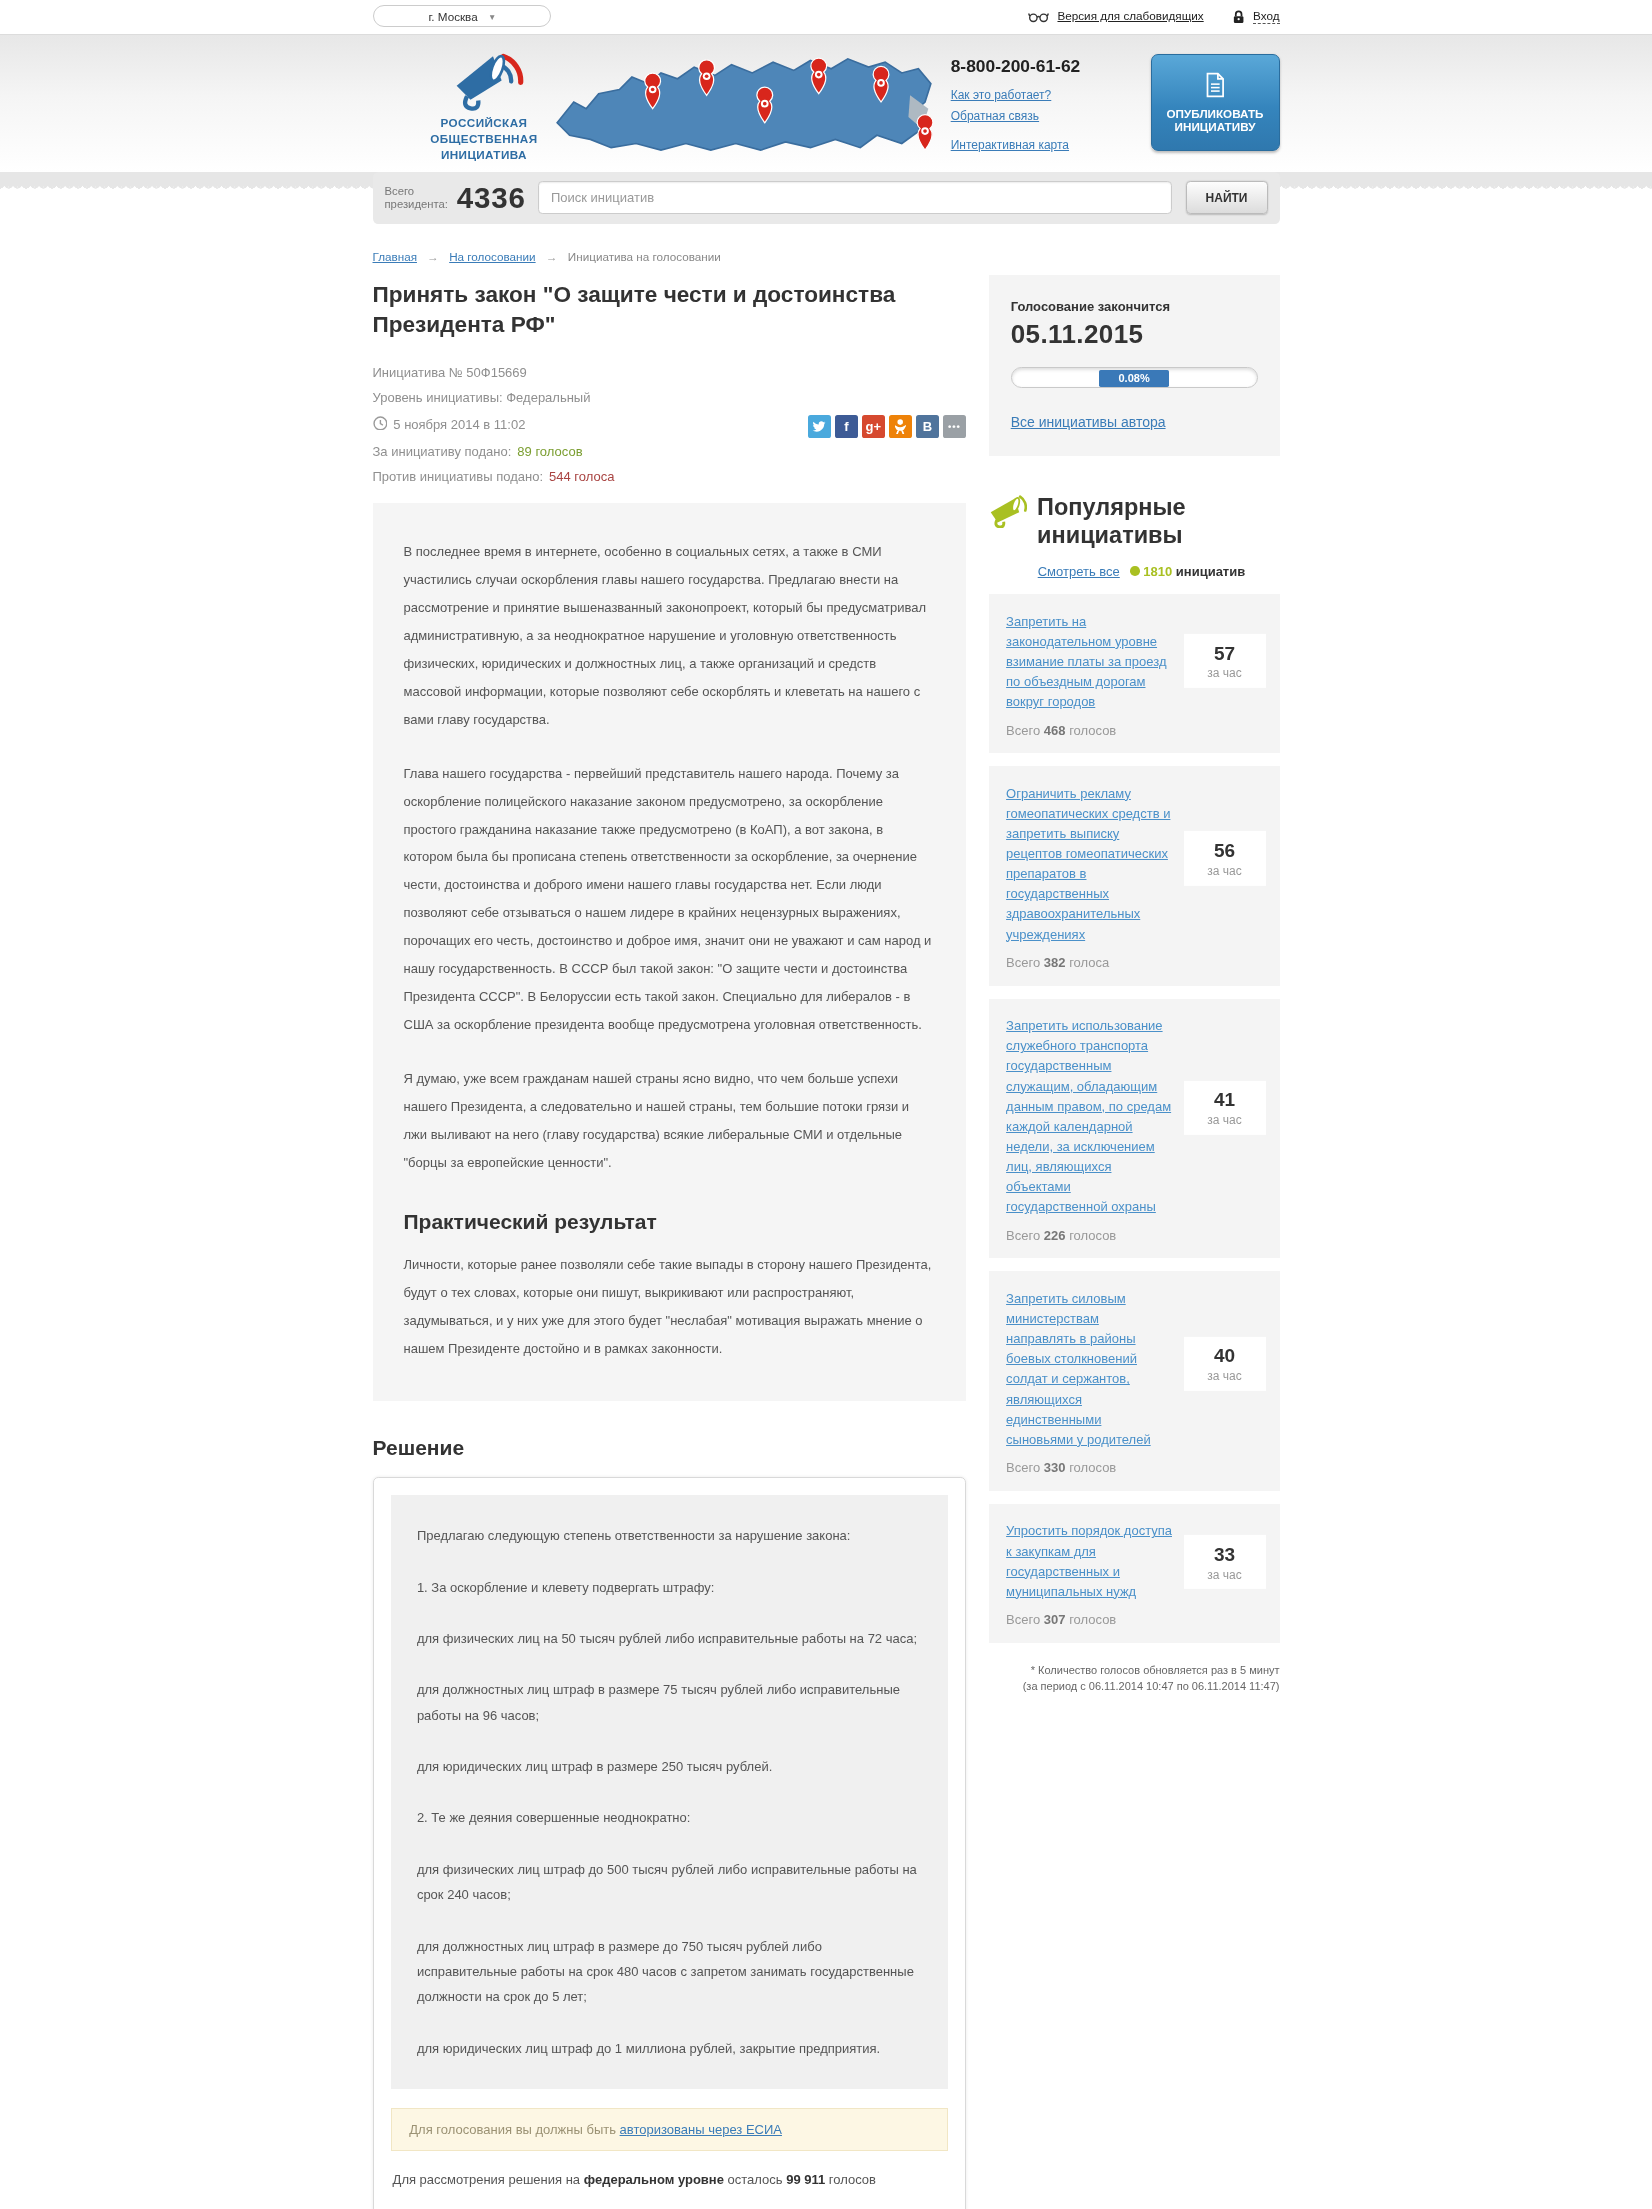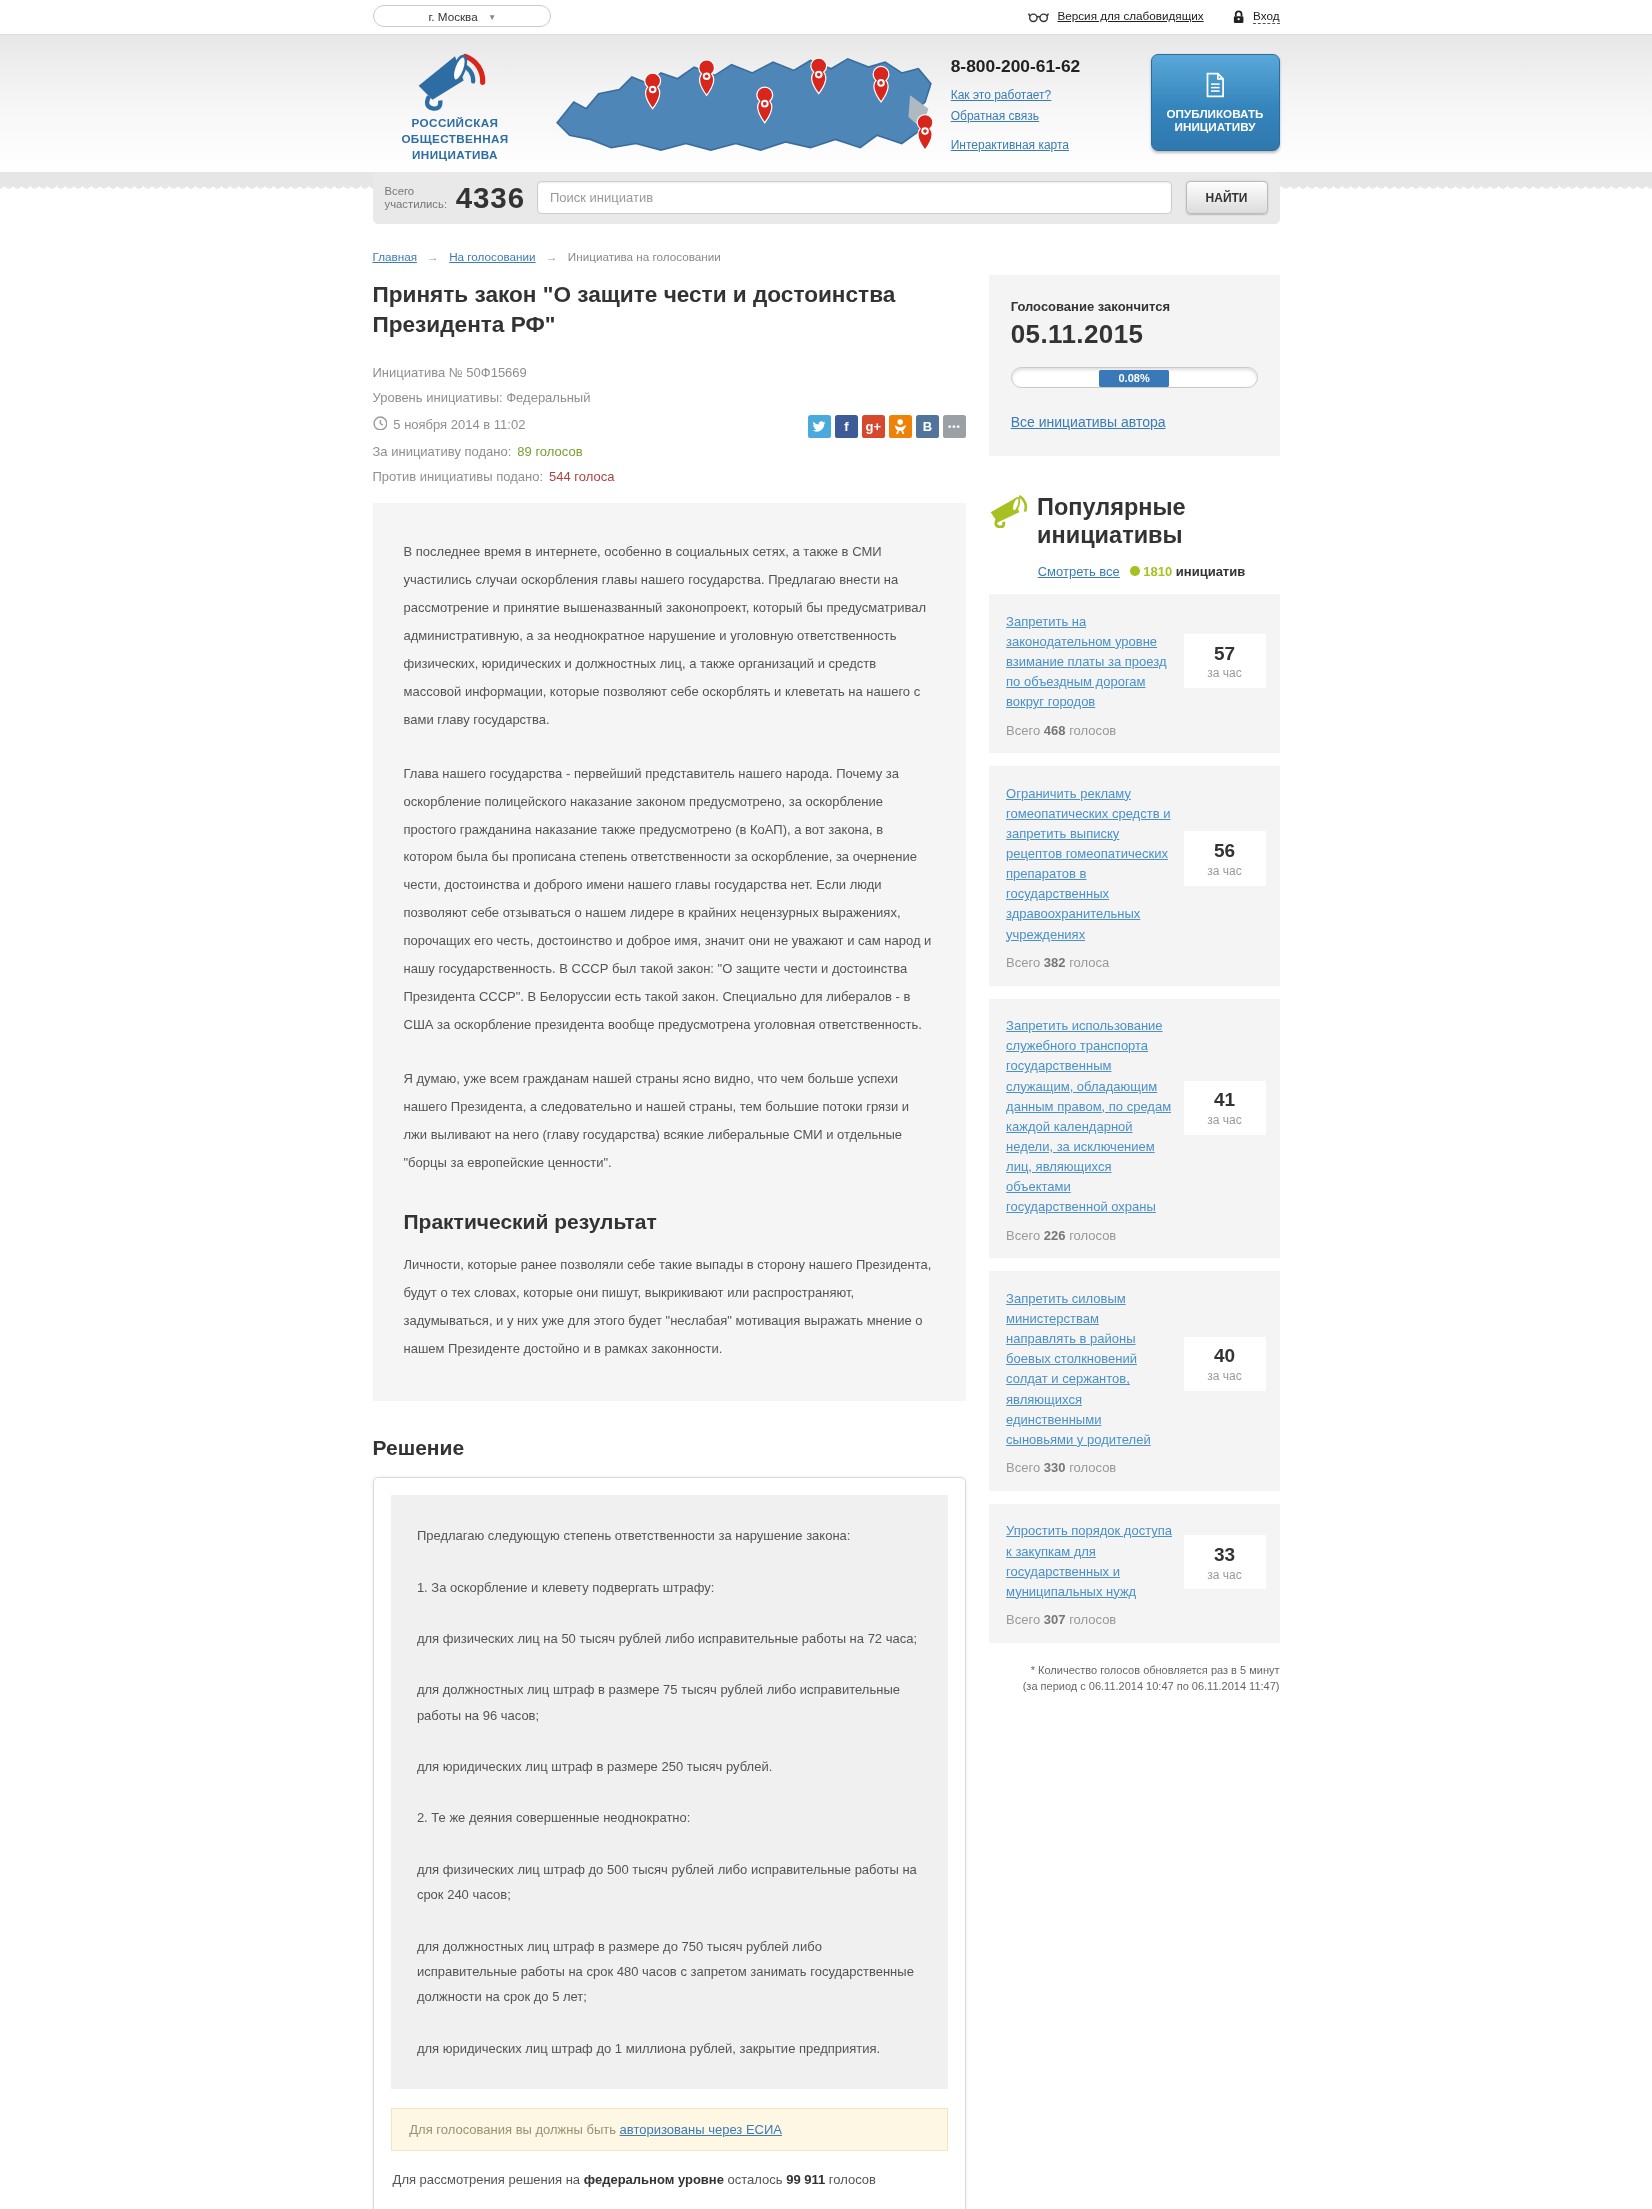--- a/index.html
+++ b/index.html
@@ -15,21 +15,21 @@
   .city-select .chev { color:#888; font-size:9.6px; }
   .topbar-right { margin-left:auto; display:flex; gap:8.7px; font-size:11.7px; }
   .topbar-right svg { vertical-align:middle; }
   a.dark-link { color:#222; }
   a.dashed-link { color:#222; text-decoration:none; border-bottom:0.9px dashed #555; }
   .sp { width:12px; }
 
   
   .header-band { background:linear-gradient(180deg,#e7e7e7 0,#f5f5f5 45%,#ffffff 100%); border-top:0.9px solid #dcdcdc; }
   .header-inner { height:137px; display:flex; align-items:center; position:relative; }
-  .logo { display:flex; flex-direction:column; align-items:center; width:165px; }
+  .logo { display:flex; flex-direction:column; align-items:flex-end; width:165px; }
   .logo-text { color:#2e6da4; font-weight:bold; font-size:11.7px; letter-spacing:0.4px; text-align:center; line-height:1.35; }
   .map-wrap { margin-left:15.6px; }
   .header-info { margin-left:15.6px; font-size:12px; line-height:1.7; }
   .phone-big { font-size:17.4px; font-weight:bold; color:#222; margin-bottom:3.5px; }
   .blue-link { color:#3a7cb8; }
   .header-info .gap { height:8.7px; }
   .publish-btn { position:absolute; right:0; top:19px; width:129px; height:97px; border-radius:7px;
     background:linear-gradient(180deg,#5aa8d8 0,#3585bd 55%,#2f78ae 100%);
     border:0.9px solid #2a6d9e; box-shadow:0 1.7px 2.6px rgba(0,0,0,.25);
     color:#fff; font-weight:bold; font-size:11.7px; text-align:center; cursor:pointer;
@@ -234,21 +234,21 @@
 </div>
 
 <div class="search-zone">
   <div class="search-strip">
       <div class="teeth"></div>
     </div>
   <div class="container">
     <div class="search-box">
       <div class="total-label">
         <div>Всего</div>
-        <div>участились:</div>
+        <div>президента:</div>
       </div>
       <div class="total-count">4336</div>
       <input class="search-input" type="text" placeholder="Поиск инициатив" style="">
       <button class="find-btn">НАЙТИ</button>
     </div>
   </div>
 </div>
 
 <div class="container">
 

